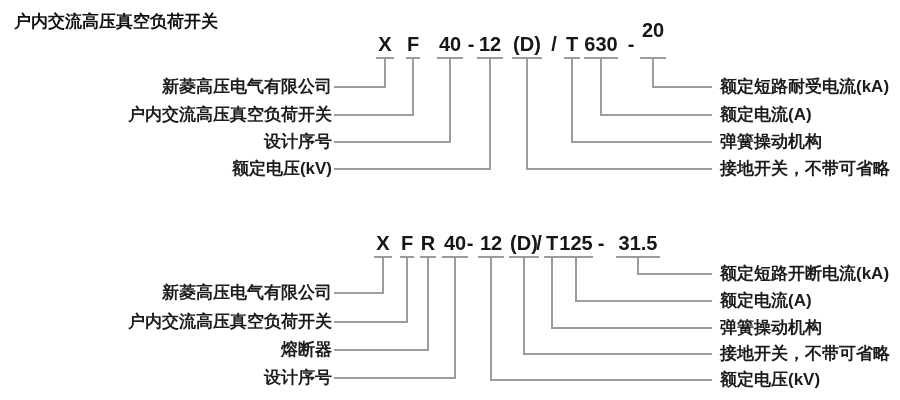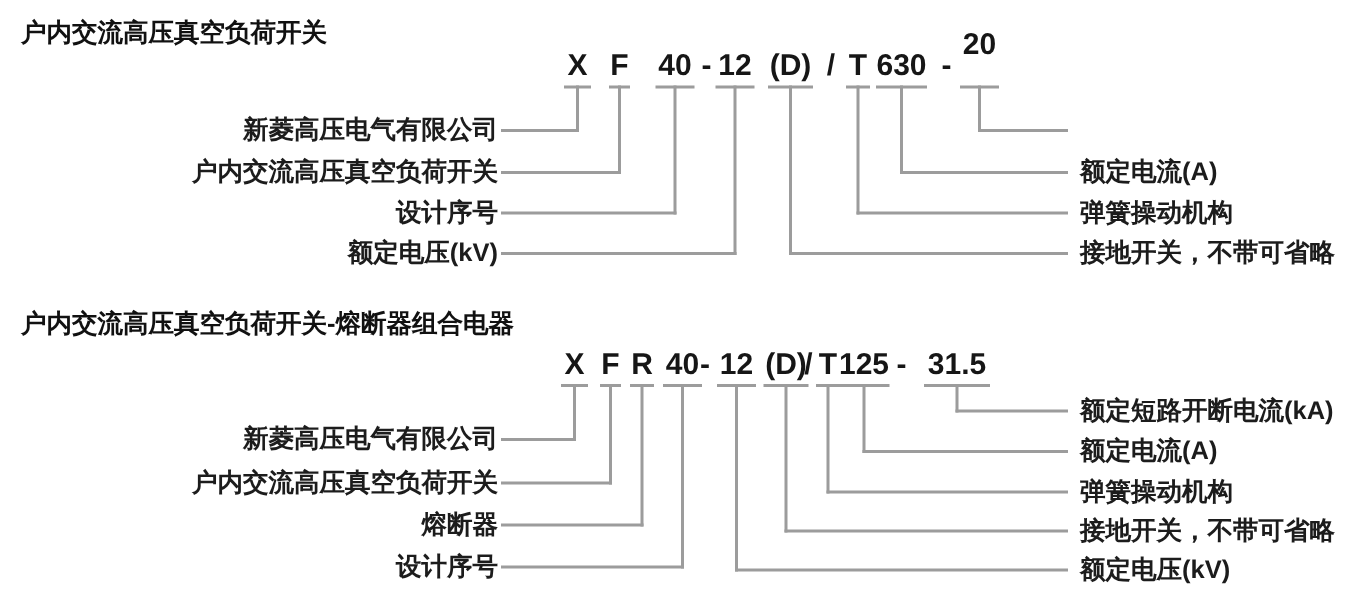--- a/index.html
+++ b/index.html
@@ -83,27 +83,27 @@
       <div class="hline" style="left: 600.25px; top: 114px; width: 111.75px;"></div>
       <div class="seg" style="left: 631px; top: 33px;">-</div>
       <div class="seg" style="left: 653px; top: 19px;">20</div>
       <div class="uline" style="left: 640px; top: 57px; width: 26px;"></div>
       <div class="vline" style="left: 652.25px; top: 57px; height: 30.5px;"></div>
       <div class="hline" style="left: 652.25px; top: 86px; width: 59.75px;"></div>
       <div class="label left" style="right: 568px; top: 76px;">新菱高压电气有限公司</div>
       <div class="label left" style="right: 568px; top: 104px;">户内交流高压真空负荷开关</div>
       <div class="label left" style="right: 568px; top: 131px;">设计序号</div>
       <div class="label left" style="right: 568px; top: 158px;">额定电压(kV)</div>
+      <div class="label right" style="left: 720px; top: 76px;">额定短路耐受电流(kA)</div>
       <div class="label right" style="left: 720px; top: 104px;">额定电流(A)</div>
       <div class="label right" style="left: 720px; top: 131px;">弹簧操动机构</div>
       <div class="label right" style="left: 720px; top: 158px;">接地开关，不带可省略</div>
     </div>
 
   <div class="diagram" id="diagram-d2">
-    <h2 class="title" style="left:14px; top:206px;">户内交流高压真空负荷开关-熔断器组合电器</h2>
   <div class="seg" style="left: 383px; top: 232px;">X</div>
       <div class="uline" style="left: 374px; top: 256px; width: 18px;"></div>
       <div class="vline" style="left: 382.25px; top: 256px; height: 37.5px;"></div>
       <div class="hline" style="left: 334px; top: 292px; width: 49.75px;"></div>
       <div class="seg" style="left: 407px; top: 232px;">F</div>
       <div class="uline" style="left: 400px; top: 256px; width: 14px;"></div>
       <div class="vline" style="left: 406.25px; top: 256px; height: 66.5px;"></div>
       <div class="hline" style="left: 334px; top: 321px; width: 73.75px;"></div>
       <div class="seg" style="left: 428px; top: 232px;">R</div>
       <div class="uline" style="left: 420px; top: 256px; width: 16px;"></div>

